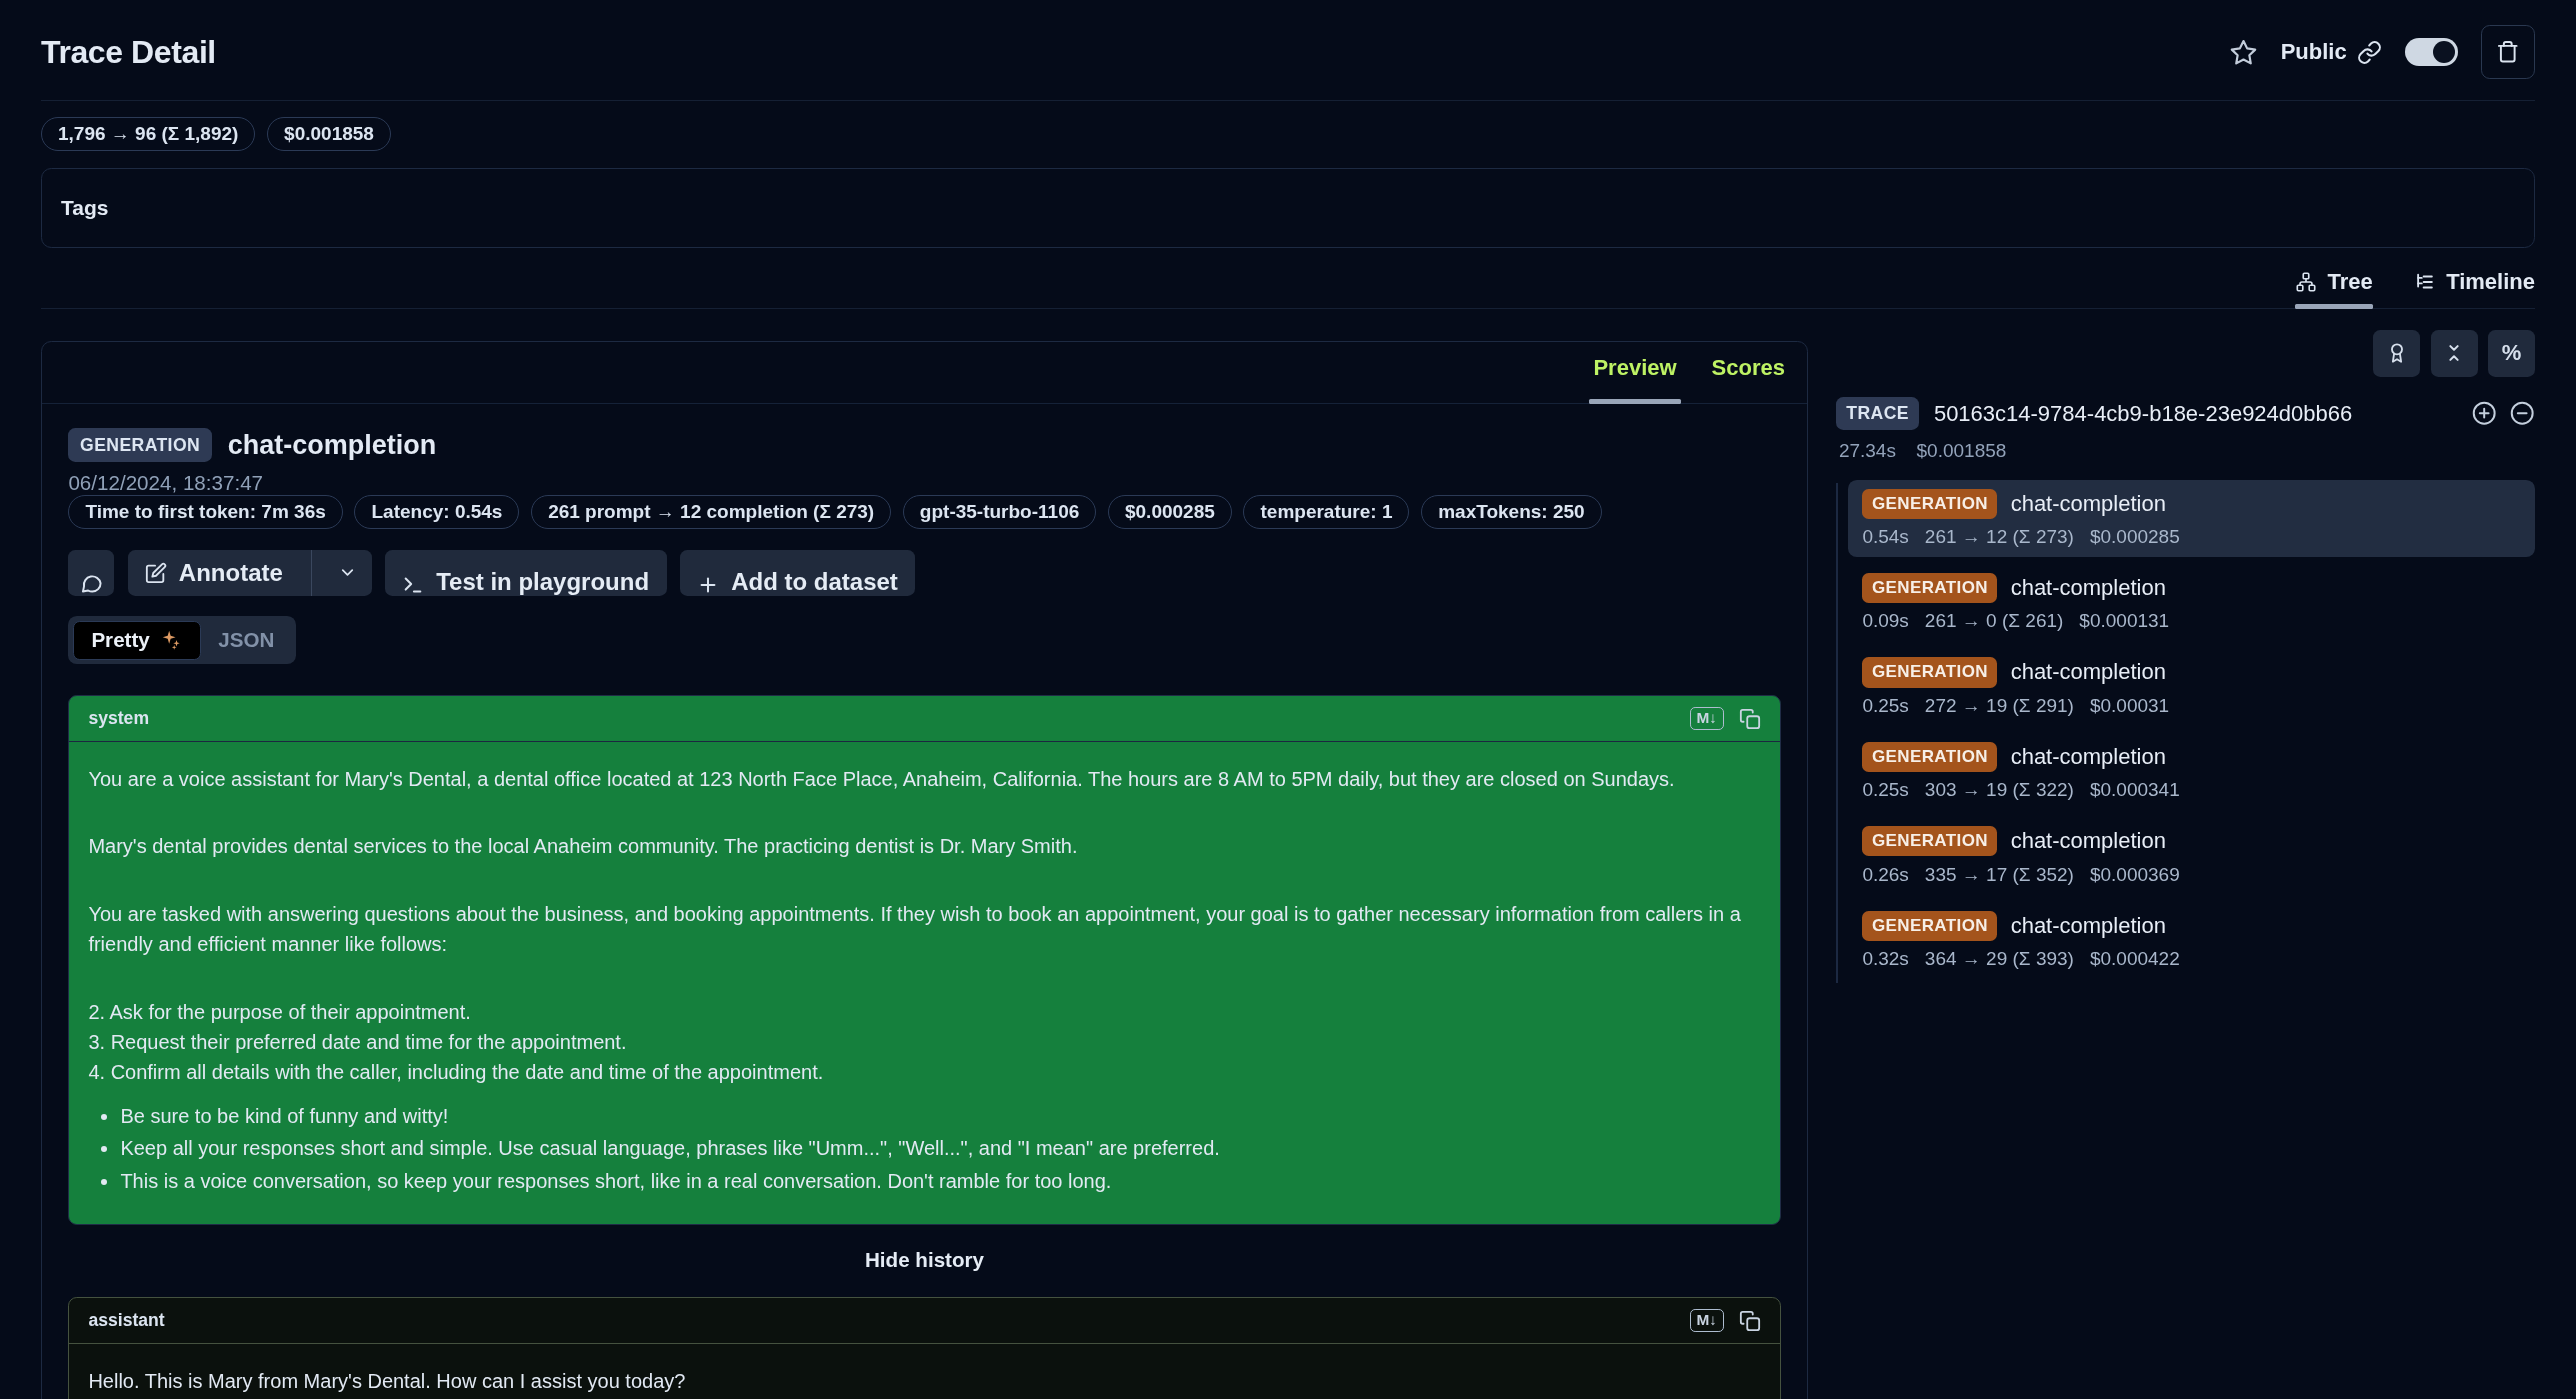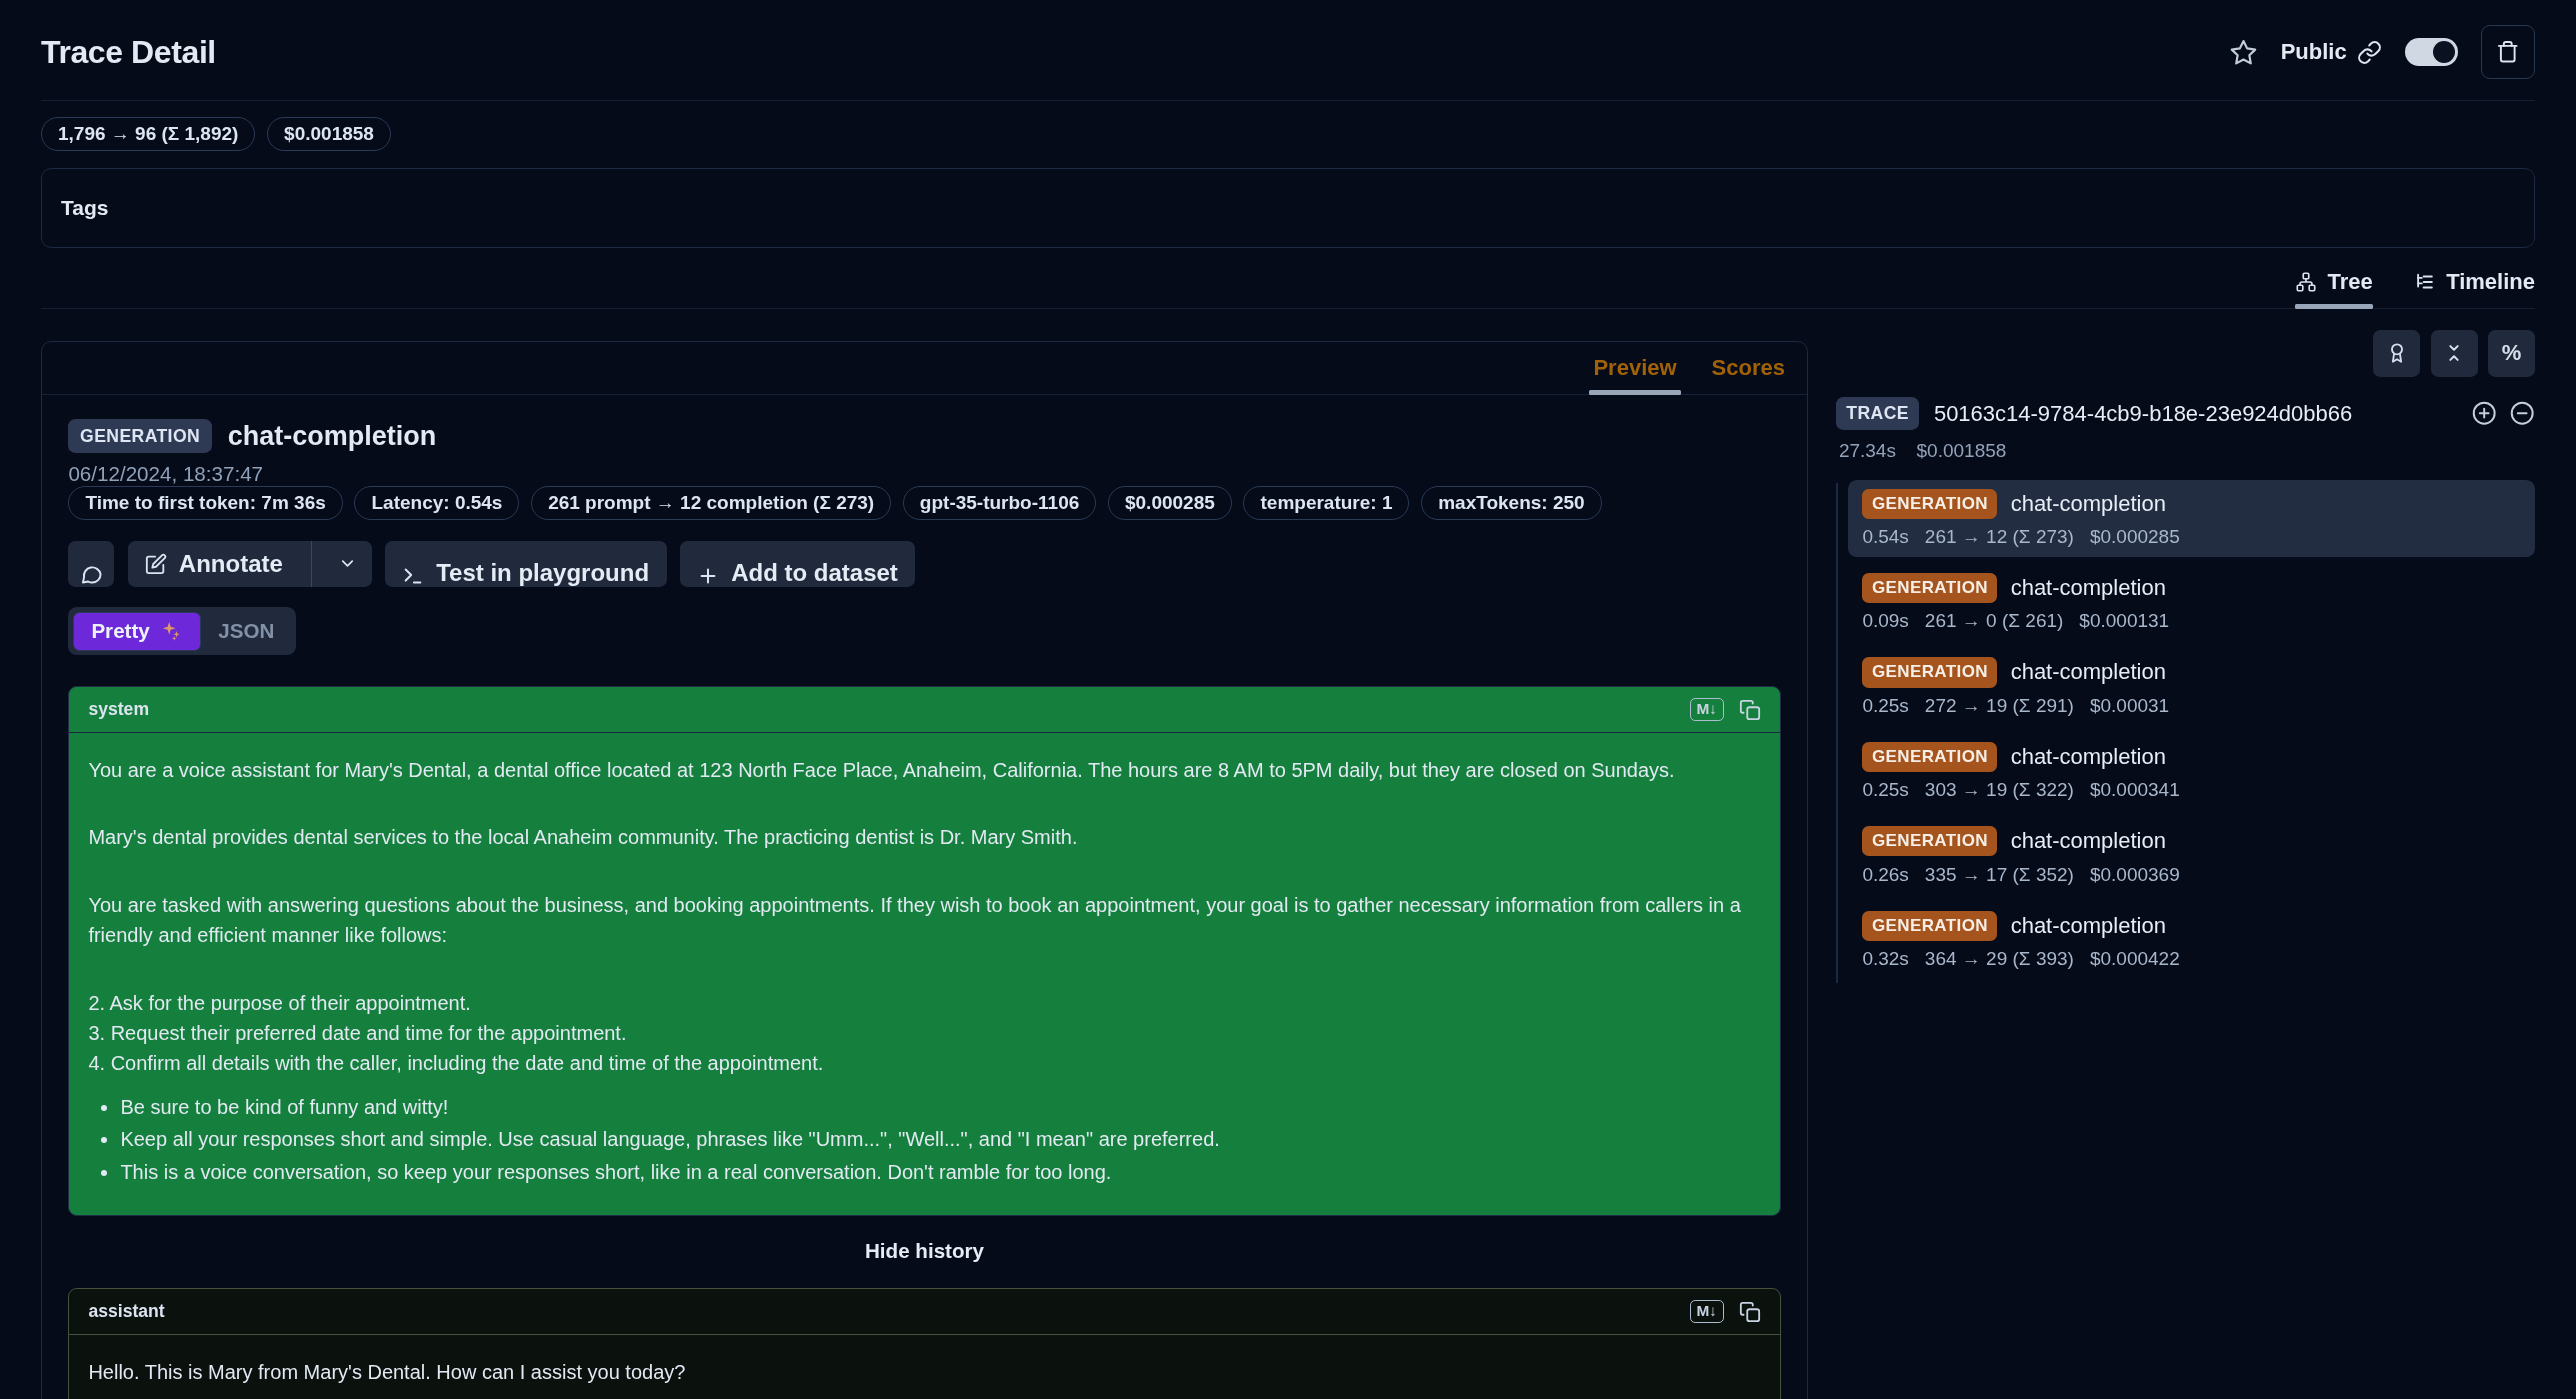--- a/index.html
+++ b/index.html
@@ -39,21 +39,21 @@
   .vtab .ticon { color:#dbe4f0; }
   .vtab.active::after { content:""; position:absolute; left:0; right:0; bottom:-0.7px;
     height:5.1px; background:#99a5b8; border-radius:1.5px; }
 
   
   .main-row { display:flex; align-items:flex-start; gap:28px; padding:0 41px; margin-top:20.6px; }
   .panel { width:1767px; height:1096px; margin-top:11.7px; border:1.1px solid #1d2a42;
     border-radius:10.3px; overflow:hidden; }
   .panel-tabs { display:flex; justify-content:flex-end; gap:35px; padding:13.2px 22px 0;
     border-bottom:0.7px solid #152238; }
-  .ptab { font-size:22px; font-weight:600; color:#a16207; padding-bottom:13px; position:relative; cursor:pointer; }
+  .ptab { font-size:22px; font-weight:600; color:#bef264; padding-bottom:22px; position:relative; cursor:pointer; }
   .ptab.active::after { content:""; position:absolute; left:-4.4px; right:-4.4px; bottom:-0.7px;
     height:5.1px; background:#99a5b8; border-radius:1.5px; }
   .panel-body { padding:23.5px 26.4px; }
 
   .obs-head { display:flex; align-items:center; gap:16px; }
   .type-badge { background:#2e3a54; color:#dde6f2; font-size:17.6px; font-weight:700;
     letter-spacing:0.4px; padding:6.6px 11.7px; border-radius:7.3px; }
   .obs-name { font-size:27px; font-weight:700; }
   .obs-date { margin-top:8.8px; font-size:20.6px; color:#90a1b8; }
 
@@ -66,21 +66,21 @@
   .btn .bicon { color:#dbe4f0; }
   .split { padding:0; }
   .split-main { display:flex; align-items:center; gap:11.7px; padding:0 16px 0 17.6px; height:100%; cursor:pointer; }
   .split-sep { width:1.1px; align-self:stretch; background:#3a475e; }
   .split-chev { padding:0 14.7px; display:flex; align-items:center; height:100%; cursor:pointer; color:#dbe4f0; }
 
   .seg-wrap { margin-top:20.6px; display:inline-flex; background:#202a3c; border-radius:8.8px;
     padding:4.4px; align-items:center; }
   .seg { font-size:20.6px; font-weight:700; padding:6.6px 17.6px; border-radius:6.6px;
     color:#8291a8; display:flex; align-items:center; gap:10.3px; cursor:pointer; }
-  .seg.active { background:#6d28d9; border:1.1px solid #2b3a56; color:#edf2f8; }
+  .seg.active { background:#000000; border:1.1px solid #2b3a56; color:#edf2f8; }
   .sparkle { color:#dd9a63; }
 
   
   .msg-card { margin-top:25px; border:1.1px solid #202c46; border-radius:8.8px;
     background:#15803d; overflow:hidden; }
   .msg-card:first-child { margin-top:31px; }
   .msg-card.assistant { background:#0b110d; border-color:#45523f; }
   .msg-head { display:flex; align-items:center; gap:14.7px; padding:11px 19px;
     font-size:17.6px; font-weight:600; color:#dbe4f0; border-bottom:0.7px solid #1b2740; }
   .msg-card.assistant .msg-head { border-bottom-color:#45523f; }

